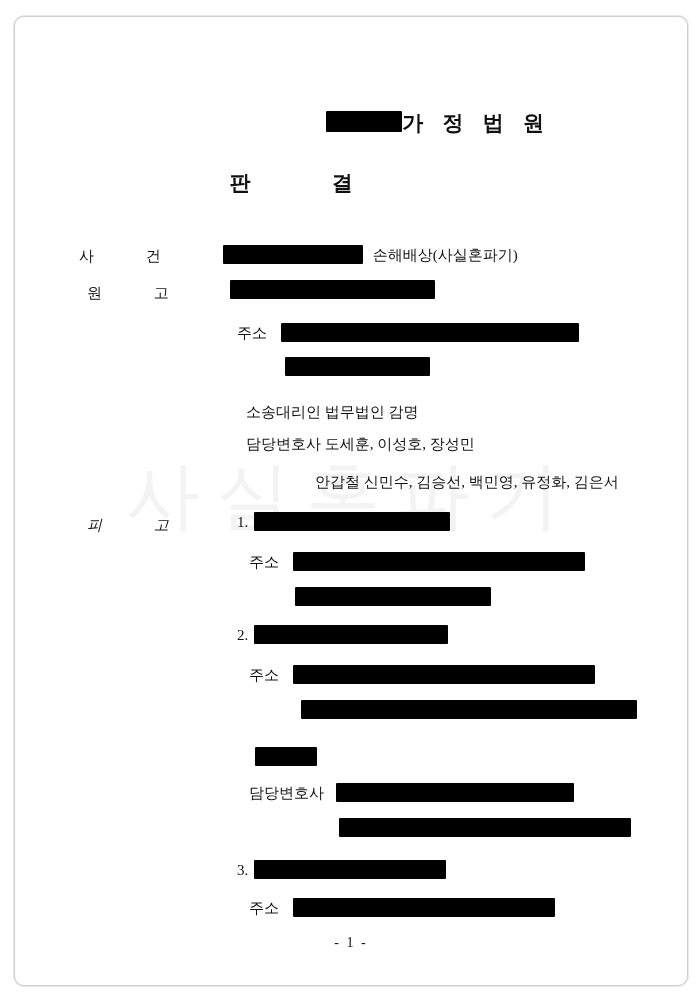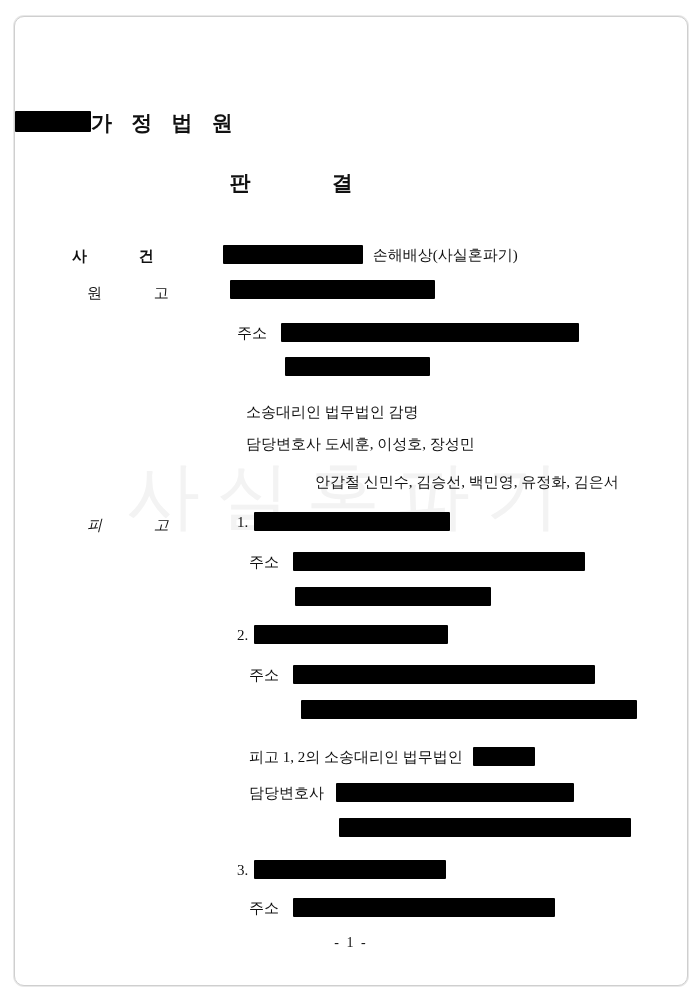--- a/index.html
+++ b/index.html
@@ -51,21 +51,21 @@
   .content {
     position: relative;
     z-index: 2;
   }
   
   .court-line {
     position: absolute;
     left: 0;
     top: 92px;
     width: 536px;
-    text-align: left;
+    text-align: right;
     font-size: 21px;
     font-weight: bold;
     letter-spacing: 7px;
     color: #111;
   }
   .court-line .redact {
     vertical-align: -2px;
   }
   .judgment-line {
     position: absolute;
@@ -127,21 +127,21 @@
     <div class="watermark">사실혼파기</div>
 
     <div class="content">
 
       <div class="court-line">
         <span class="redact tall" style="width:76px;"></span><span>가 정 법 원</span>
       </div>
 
       <div class="judgment-line">판     결</div>
 
-      <div class="label" style="left:57px; top:230px;font-weight:bold;">사 건</div>
+      <div class="label" style="left:64px; top:230px;">사 건</div>
       <div class="row" style="left:208px; top:228px;">
         <span class="redact" style="width:140px;"></span>
         <span class="txt" style="padding-left:6px;">손해배상(사실혼파기)</span>
       </div>
 
       <div class="label" style="left:72px; top:267px;">원 고</div>
       <div class="row" style="left:215px; top:263px;">
         <span class="redact" style="width:205px;"></span>
       </div>
 
@@ -178,21 +178,20 @@
 
       <div class="row" style="left:234px; top:648px;">
         <span class="txt">주소</span>
         <span class="redact" style="width:302px; margin-left:10px;"></span>
       </div>
       <div class="row" style="left:286px; top:683px;">
         <span class="redact" style="width:336px;"></span>
       </div>
 
       <div class="row" style="left:234px; top:730px;">
-        <span class="txt">피고 1, 2의 소송대리인 법무법인</span>
         <span class="redact" style="width:62px; margin-left:6px;"></span>
       </div>
 
       <div class="row" style="left:234px; top:766px;text-align:center;">
         <span class="txt">담당변호사</span>
         <span class="redact" style="width:238px; margin-left:8px;"></span>
       </div>
       <div class="row" style="left:324px; top:801px;">
         <span class="redact" style="width:292px;"></span>
       </div>

